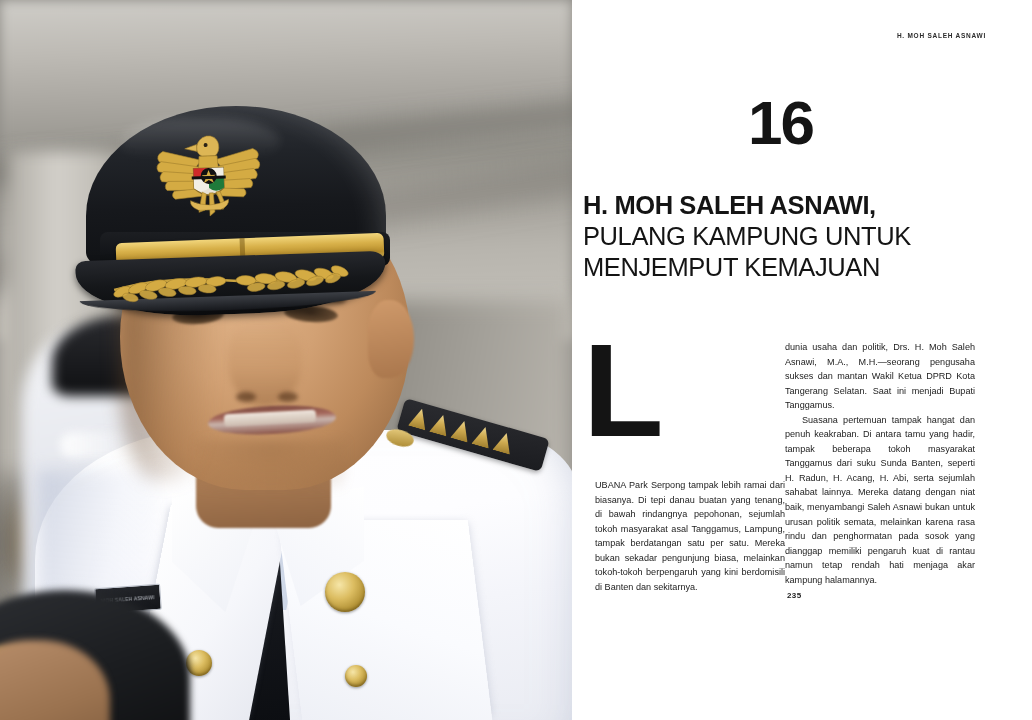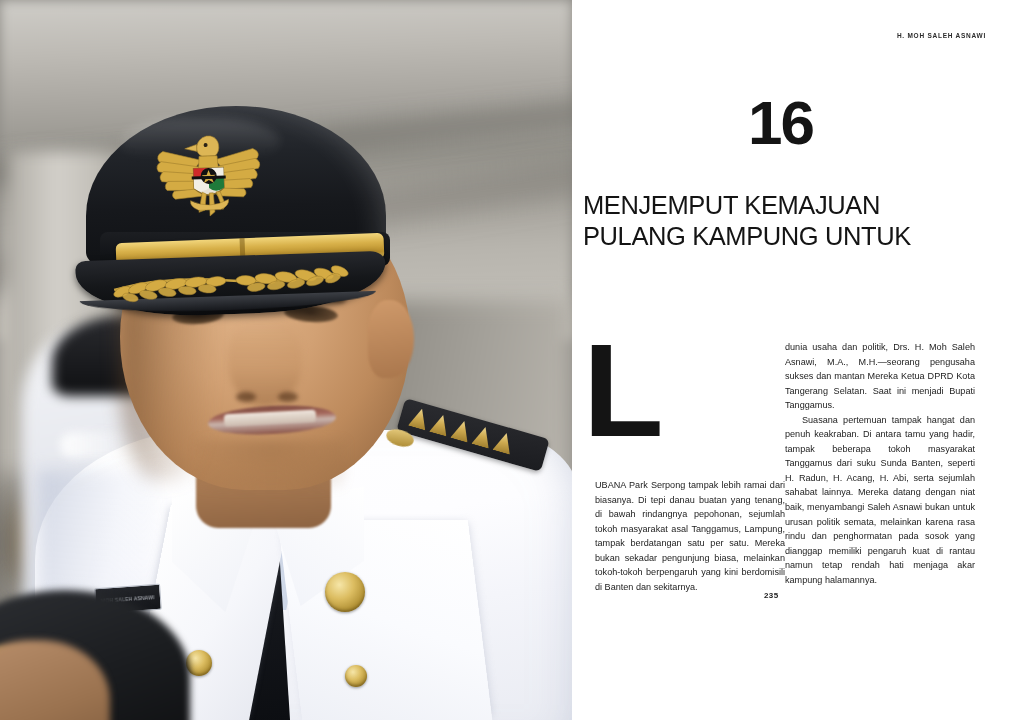--- a/index.html
+++ b/index.html
@@ -603,21 +603,21 @@
     width: 190px;
   }
   .dropcap-holder {
     position: absolute;
     left: 0;
     top: 0;
   }
 
   .page-number {
     position: absolute;
-    left: 192px;
+    left: 215px;
     bottom: 22px;
     font-size: 8px;
     font-weight: bold;
     color: #1c1c1c;
     letter-spacing: 0.4px;
   }
 </style>
 </head>
 <body>
 
@@ -786,37 +786,38 @@
     <div class="photo-soft"></div>
   </div>
 
   <div id="text-page">
 
     <div class="running-head">H. MOH SALEH ASNAWI</div>
 
     <div class="chapter-number">16</div>
 
     <div class="title-block">
+      <div class="title-line bold">H. MOH SALEH ASNAWI,</div>
+      <div class="title-line light">PULANG KAMPUNG UNTUK</div>
       <div class="title-line light">MENJEMPUT KEMAJUAN</div>
-      <div class="title-line light">PULANG KAMPUNG UNTUK</div>
     </div>
 
     <div class="columns">
 
       <div class="col col-left">
         <div class="dropcap-holder">
           <span class="dropcap">L</span>
         </div>
         <div class="col-left-body">
           <p>UBANA Park Serpong tampak lebih ramai dari biasanya. Di tepi danau buatan yang tenang, di bawah rindangnya pepohonan, sejumlah tokoh masyarakat asal Tanggamus, Lampung, tampak berdatangan satu per satu. Mereka bukan sekadar pengunjung biasa, melainkan tokoh-tokoh berpengaruh yang kini berdomisili di Banten dan sekitarnya.</p>
         </div>
       </div>
 
       <div class="col col-right">
-        <p>dunia usaha dan politik, Drs. H. Moh Saleh Asnawi, M.A., M.H.—seorang pengusaha sukses dan mantan Mereka Ketua DPRD Kota Tangerang Selatan. Saat ini menjadi Bupati Tanggamus.</p>
+        <p>dunia usaha dan politik, Drs. H. Moh Saleh Asnawi, M.A., M.H.—seorang pengusaha sukses dan mantan Wakil Ketua DPRD Kota Tangerang Selatan. Saat ini menjadi Bupati Tanggamus.</p>
         <p class="indent">Suasana pertemuan tampak hangat dan penuh keakraban. Di antara tamu yang hadir, tampak beberapa tokoh masyarakat Tanggamus dari suku Sunda Banten, seperti H. Radun, H. Acang, H. Abi, serta sejumlah sahabat lainnya. Mereka datang dengan niat baik, menyambangi Saleh Asnawi bukan untuk urusan politik semata, melainkan karena rasa rindu dan penghormatan pada sosok yang dianggap memiliki pengaruh kuat di rantau namun tetap rendah hati menjaga akar kampung halamannya.</p>
       </div>
     </div>
 
     <div class="page-number">235</div>
   </div>
 
 </div>
 
 </body></html>

